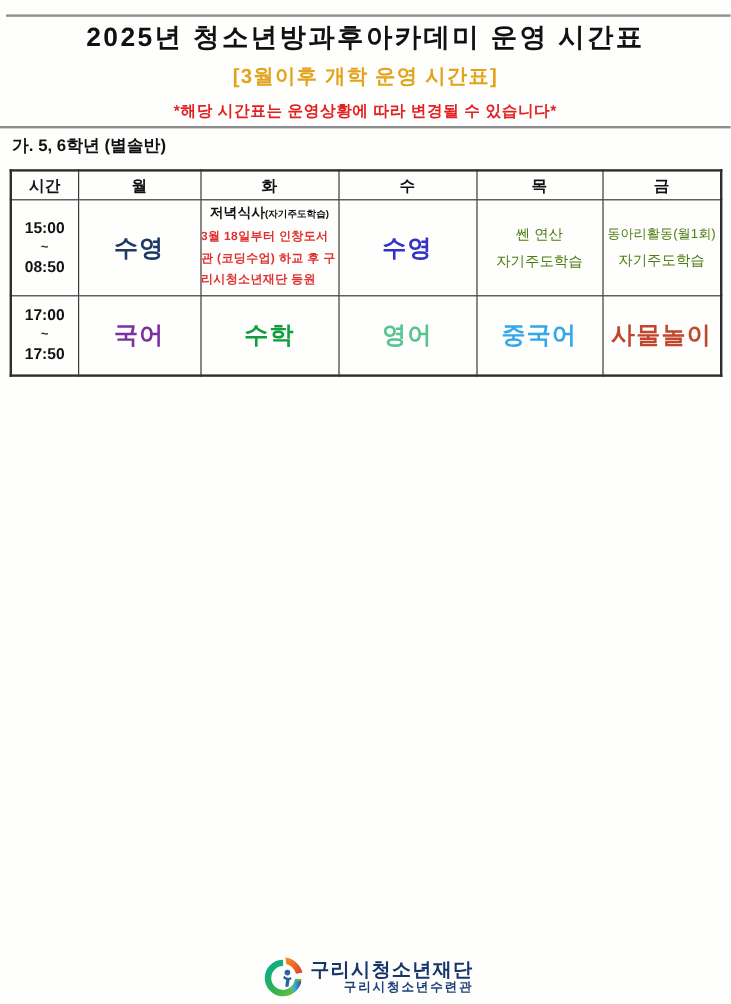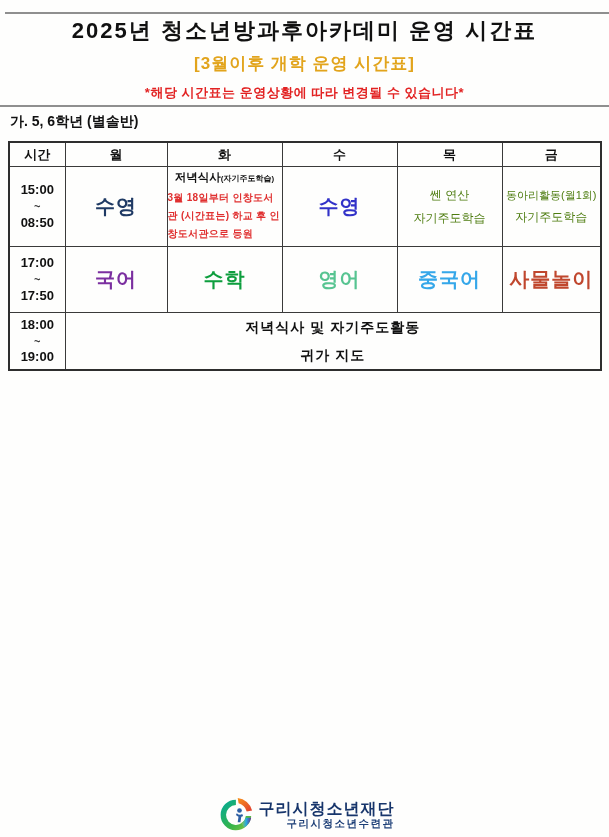--- a/index.html
+++ b/index.html
@@ -123,21 +123,21 @@
           <div class="tilde">~</div>
           <div>08:50</div>
         </td>
         <td>
           <span class="subj swim-mon">수영</span>
         </td>
         <td class="tue-cell">
           <div class="tue-title">
             <span>저녁식사</span><span class="tiny">(자기주도학습)</span>
           </div>
-          <div class="tue-note">3월 18일부터 인창도서관 (시간표는) 하교 후 인창도서관으로 등원</div>
+          <div class="tue-note">3월 18일부터 인창도서관 (코딩수업) 하교 후 구리시청소년재단 등원</div>
         </td>
         <td>
           <span class="subj swim-wed">수영</span>
         </td>
         <td>
           <div class="two-line">
             <div>쎈 연산</div>
             <div>자기주도학습</div>
           </div>
         </td>
@@ -161,31 +161,20 @@
           <span class="subj math">수학</span>
         </td>
         <td>
           <span class="subj english">영어</span>
         </td>
         <td>
           <span class="subj chinese">중국어</span>
         </td>
         <td>
           <span class="subj samulnori">사물놀이</span>
-        </td>
-      </tr>
-      <tr class="r4">
-        <td class="time-cell">
-          <div>18:00</div>
-          <div class="tilde">~</div>
-          <div>19:00</div>
-        </td>
-        <td colspan="5" class="span-cell">
-          <div>저녁식사 및 자기주도활동</div>
-          <div>귀가 지도</div>
         </td>
       </tr>
     </tbody>
   </table>
 
   <div class="footer">
     <svg width="40" height="36" viewBox="0 0 40 40">
       <defs>
         <linearGradient id="gTeal" x1="0" y1="0" x2="1" y2="1">
           <stop offset="0" stop-color="#00a99d"></stop>

